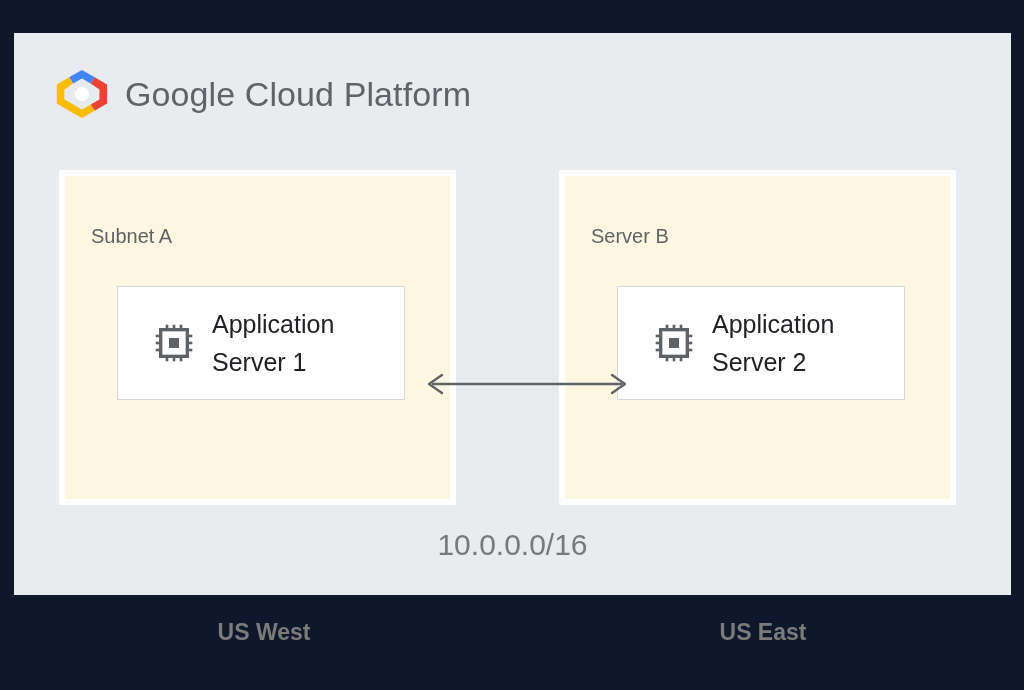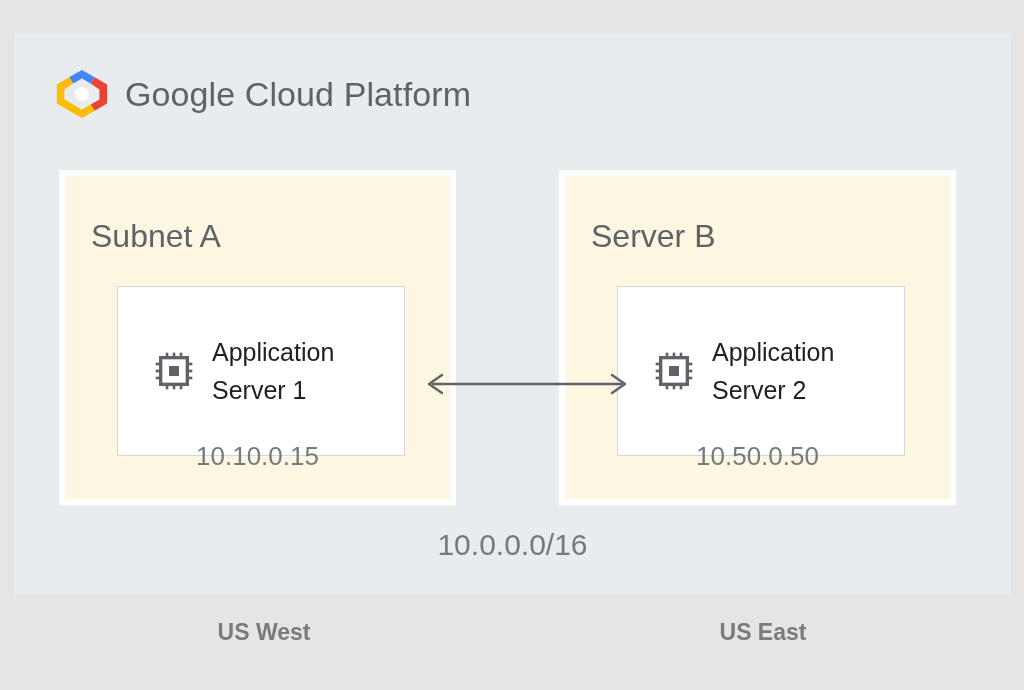--- a/index.html
+++ b/index.html
@@ -12,21 +12,21 @@
     height: 690px;
     overflow: hidden;
     font-family: "Liberation Sans", sans-serif;
     -webkit-font-smoothing: antialiased;
   }
 
   #stage {
     position: relative;
     width: 1024px;
     height: 690px;
-    background: #e5e5e5;
+    background: #0f172a;
   }
 
   
   .cloud-panel {
     position: absolute;
     left: 14px;
     top: 33px;
     width: 997px;
     height: 562px;
     background: #e8ecef;
@@ -65,33 +65,33 @@
     border: 6px solid #ffffff;
     box-sizing: content-box;
   }
   .subnet-a { left: 45px; }
   .subnet-b { left: 545px; }
 
   .subnet-title {
     position: absolute;
     left: 26px;
     top: 46px;
-    font-size: 32px;
+    font-size: 20px;
     line-height: 28px;
     color: #5f6368;
     white-space: nowrap;
   }
 
   
   .server-node {
     position: absolute;
     left: 52px;
     top: 110px;
     width: 288px;
-    height: 170px;
+    height: 114px;
     background: #ffffff;
     border: 1px solid #d3d7da;
     box-sizing: border-box;
     display: flex;
     align-items: center;
     justify-content: flex-start;
     padding-left: 36px;
     gap: 18px;
   }
   .cpu-icon {
@@ -204,21 +204,20 @@
 
             <rect x="4" y="4" width="16" height="16" fill="none" stroke="#5f6368" stroke-width="2"></rect>
 
             <rect x="9" y="9" width="6" height="6" fill="#5f6368"></rect>
           </svg>
         </span>
         <span class="server-label">Application
 Server 1</span>
       </div>
 
-      <div class="subnet-ip">10.10.0.15</div>
     </div>
 
     <div class="subnet subnet-b">
       <div class="subnet-title">Server B</div>
 
       <div class="server-node">
         <span>
           <svg class="cpu-icon" viewBox="0 0 24 24" xmlns="http://www.w3.org/2000/svg">
             <g fill="#5f6368">
               <rect x="7" y="1" width="1.6" height="3"></rect>
@@ -235,21 +234,20 @@
               <rect x="20" y="15.4" width="3" height="1.6"></rect>
             </g>
             <rect x="4" y="4" width="16" height="16" fill="none" stroke="#5f6368" stroke-width="2"></rect>
             <rect x="9" y="9" width="6" height="6" fill="#5f6368"></rect>
           </svg>
         </span>
         <span class="server-label">Application
 Server 2</span>
       </div>
 
-      <div class="subnet-ip">10.50.0.50</div>
     </div>
 
     <span class="link-arrow">
       <svg width="210" height="36" viewBox="0 0 210 36" xmlns="http://www.w3.org/2000/svg">
         <line x1="10" y1="18" x2="200" y2="18" stroke="#5f6368" stroke-width="2.4"></line>
         <polyline points="20,9 7,18 20,27" fill="none" stroke="#5f6368" stroke-width="2.4" stroke-linecap="round" stroke-linejoin="round"></polyline>
         <polyline points="190,9 203,18 190,27" fill="none" stroke="#5f6368" stroke-width="2.4" stroke-linecap="round" stroke-linejoin="round"></polyline>
       </svg>
     </span>
 

